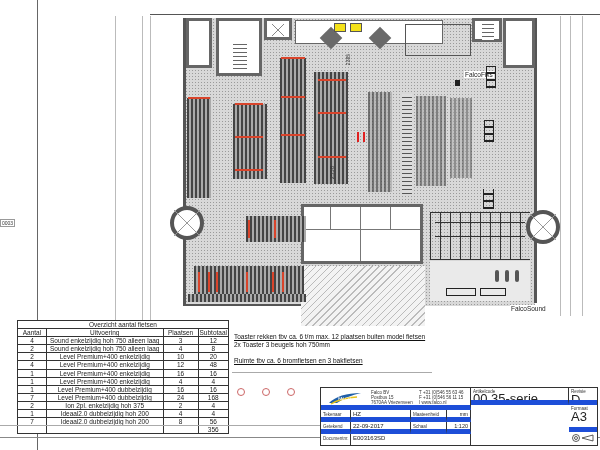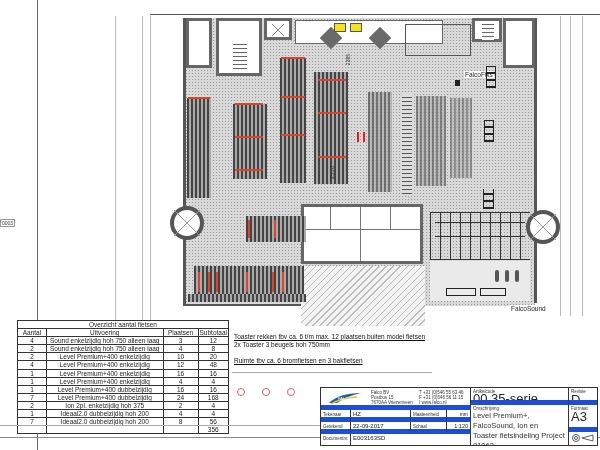--- a/index.html
+++ b/index.html
@@ -283,25 +283,20 @@
   <div class="cell" style="left:30px;top:34px;width:60px;height:12px;font-size:6px;">22-09-2017</div>
   <div class="cell" style="left:90px;top:34px;width:36px;height:12px;"><span class="tiny">Schaal</span></div>
   <div class="cell" style="left:126px;top:34px;width:24px;height:12px;font-size:5.5px;text-align:right;">1:120</div>
   <div class="cell" style="left:0;top:46px;width:30px;height:12px;border-bottom:none;"><span class="tiny">Documentnr.</span></div>
   <div class="cell" style="left:30px;top:46px;width:120px;height:12px;font-size:6px;border-bottom:none;">E003163SD</div>
 
   <div class="cell" style="left:150px;top:0;width:98px;height:17px;">
     <div class="tiny">Artikelcode</div>
     <div class="big" style="margin-top:-1px;line-height:11px;">00.35-serie</div>
   </div>
-  <div class="cell" style="left:150px;top:17px;width:98px;height:41px;border-bottom:none;">
-    <div class="tiny">Omschrijving</div>
-    <div class="mid" style="font-size:7.5px;">Level Premium+, FalcoSound, Ion en</div>
-    <div class="mid" style="font-size:7.5px;">Toaster fietsindeling Project 81062</div>
-  </div>
   <div class="cell" style="left:248px;top:0;width:28px;height:17px;border-right:none;">
     <div class="tiny">Revisie</div>
     <div class="big" style="line-height:11px;">D</div>
   </div>
   <div class="cell" style="left:248px;top:17px;width:28px;height:27px;border-right:none;">
     <div class="tiny">Formaat</div>
     <div class="big" style="line-height:12px;">A3</div>
   </div>
   <div class="cell" style="left:248px;top:44px;width:28px;height:14px;border-right:none;border-bottom:none;">
     <svg width="24" height="10" viewBox="0 0 24 10">

